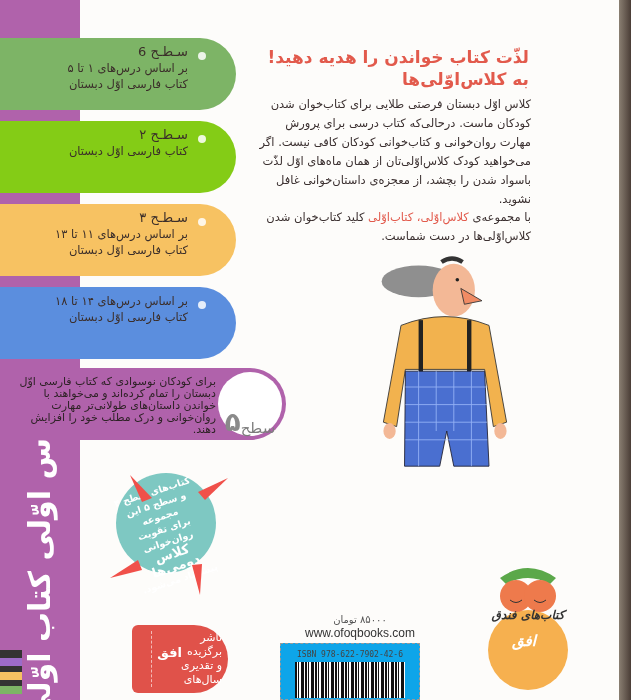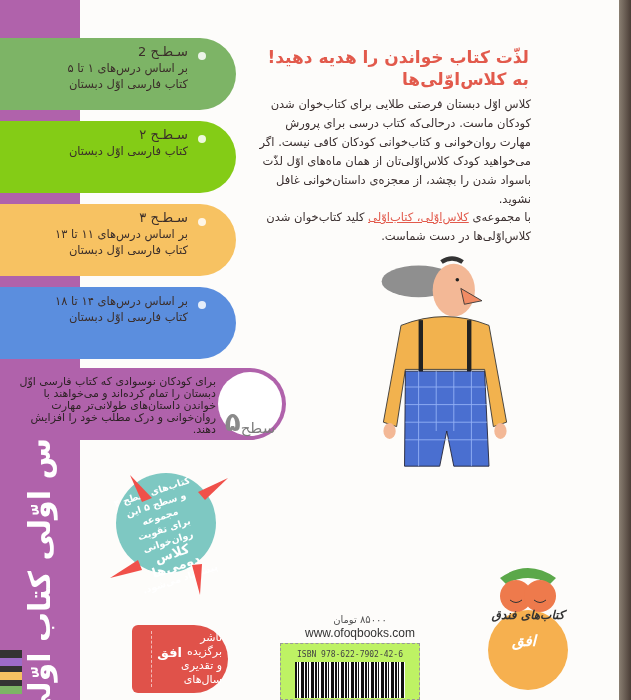--- a/index.html
+++ b/index.html
@@ -42,40 +42,40 @@
     background: #fff; display: flex; align-items: flex-end; justify-content: center;
     color: #7d7d7d;
   }
   .level5 .badge .w { font-size: 15px; line-height: 16px; }
   .level5 .badge .n { font-size: 26px; line-height: 28px; font-weight: bold; color: #8a8a8a; }
 
   
   .headline { position: absolute; right: 102px; top: 46px; width: 280px; text-align: right; direction: rtl; color: #e25a4c; font-size: 17px; line-height: 22px; font-weight: bold; }
   .body1 { position: absolute; right: 100px; top: 95px; width: 280px; text-align: right; direction: rtl; color: #3b3030; font-size: 11.5px; line-height: 19px; }
   .body2 { position: absolute; right: 100px; top: 208px; width: 280px; text-align: right; direction: rtl; color: #3b3030; font-size: 11.5px; line-height: 19px; }
-  .hl { color: #e25a4c; text-decoration: underline; }
+  .hl { color: #e25a4c; }
 
   
   .char { position: absolute; left: 355px; top: 255px; width: 180px; height: 220px; }
 
   
   .bubble { position: absolute; left: 116px; top: 473px; width: 100px; height: 100px; border-radius: 50%; background: #7ec8c2; }
   .bubble .txt { position: absolute; left: 6px; top: 10px; width: 88px; transform: rotate(-18deg); direction: rtl; text-align: center; color: #fff; font-size: 9.5px; line-height: 13px; font-weight: bold; }
   .bubble .big { font-size: 13px; }
 
   
   .pub-badge { position: absolute; left: 132px; top: 625px; width: 96px; height: 68px; background: #e0524a; border-radius: 6px 34px 34px 6px; direction: rtl; }
   .pub-badge .txt { position: absolute; right: 6px; top: 6px; color: #fff; font-size: 11px; line-height: 14px; text-align: right; }
   .pub-badge .logo { position: absolute; right: 46px; top: 20px; color: #fff; font-weight: bold; font-size: 13px; }
   .pub-badge .years { position: absolute; left: 4px; top: 6px; width: 16px; height: 56px; border-right: 1px dashed rgba(255,255,255,.6); }
 
   
   .price { position: absolute; left: 290px; top: 614px; width: 140px; text-align: center; color: #555; font-size: 10px; direction: rtl; }
   .site { position: absolute; left: 280px; top: 626px; width: 160px; text-align: center; color: #333; font-size: 12px; font-family: "Liberation Sans", sans-serif; }
-  .isbn-box { position: absolute; left: 280px; top: 643px; width: 140px; height: 57px; border: 1px dashed #999; background: #bef264; }
+  .isbn-box { position: absolute; left: 280px; top: 643px; width: 140px; height: 57px; border: 1px dashed #999; background: #0ea5e9; }
   .isbn-box .isbn { text-align: center; font-family: "DejaVu Sans Mono", monospace; font-size: 8px; color: #444; margin-top: 6px; }
   .barcode { margin: 3px auto 0; width: 110px; height: 36px;
     background: repeating-linear-gradient(90deg, #111 0 2px, #fff 2px 3px, #111 3px 4px, #fff 4px 6px, #111 6px 9px, #fff 9px 10px); }
 
   
   .series-logo { position: absolute; left: 482px; top: 564px; width: 90px; height: 104px; font-style: italic; }
   .series-logo .circle { position: absolute; left: 6px; top: 46px; width: 80px; height: 80px; border-radius: 50%; background: #f6b04f; }
   .series-logo .name { position: absolute; left: 0; top: 44px; width: 92px; text-align: center; direction: rtl; font-size: 12px; color: #333; font-weight: bold; }
   .series-logo .pub { position: absolute; left: 30px; top: 68px; color: #fff; font-weight: bold; font-size: 15px; }
 
@@ -97,21 +97,21 @@
       <div style="background:#333;height:6px"></div>
       <div style="background:#f7c262"></div>
       <div style="background:#333;height:6px"></div>
       <div style="background:#7db466"></div>
     </div>
   </div>
 
   <div class="level" style="top:38px;background:#7db466">
     <span class="dot"></span>
     <div class="txt">
-      <div class="ttl">سـطـح 2</div>
+      <div class="ttl">سـطـح 6</div>
       <div>بر اساس درس‌های ۱ تا ۵</div>
       <div>کتاب فارسی اوّل دبستان</div>
     </div>
   </div>
 
   <div class="level" style="top:121px;background:#84cc16">
     <span class="dot"></span>
     <div class="txt">
       <div class="ttl">سـطـح ۲</div>
       <div>کتاب فارسی اوّل دبستان</div>

